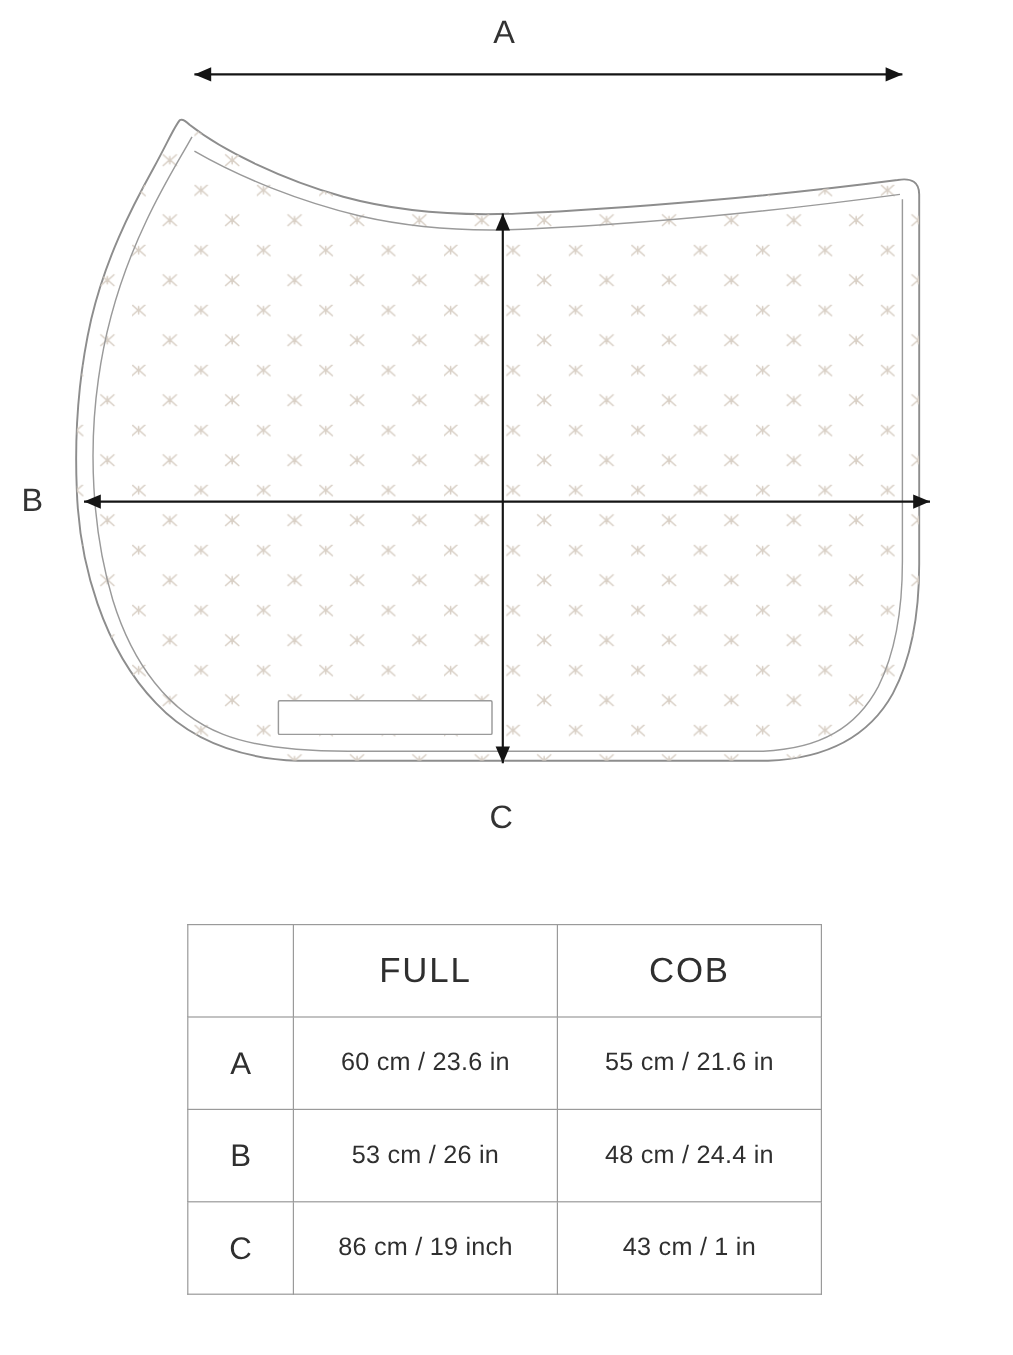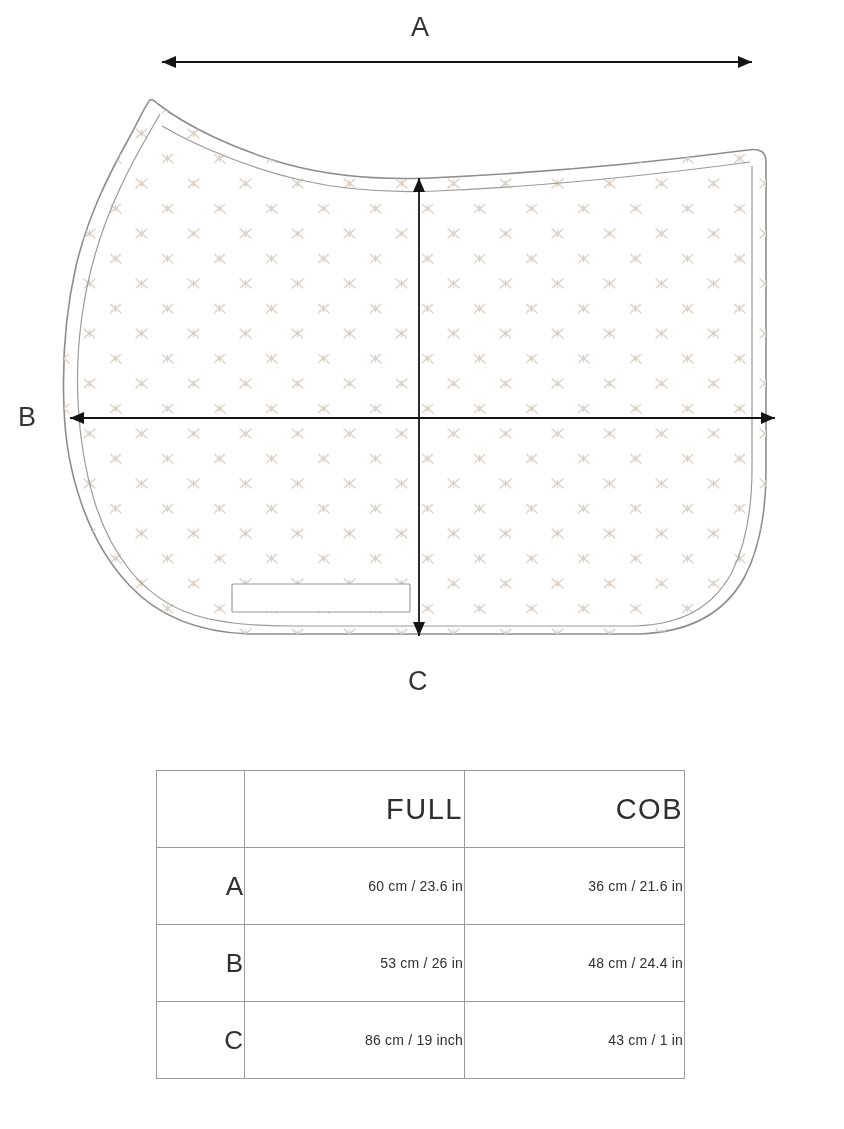--- a/index.html
+++ b/index.html
@@ -49,21 +49,21 @@
     top: 770px;
     width: 529px;
   }
   table.size-table {
     border-collapse: collapse;
     width: 529px;
     table-layout: fixed;
   }
   table.size-table td, table.size-table th {
     border: 1px solid #9a9a9a;
-    text-align: right;
+    text-align: center;
     vertical-align: middle;
     font-weight: 400;
     color: #2f2f2f;
     margin-left: 32px;
   }
   .col-key { width: 88px; }
   .col-val { width: 220px; }
 
   thead td {
     height: 74px;
@@ -73,21 +73,21 @@
   thead td.blank { border-left: 1px solid #9a9a9a; }
 
   tbody td {
     height: 74px;
     font-size: 21px;
   }
   tbody td.key {
     font-size: 26px;
   }
   tbody td.val {
-    font-size: 14px;
+    font-size: 21px;
     letter-spacing: 0.2px;
   }
 </style>
 </head>
 <body>
 
 <div id="diagram-area">
 
   <svg id="diagram-svg" width="844" height="740" viewBox="0 0 844 740">
     <defs>
@@ -193,21 +193,21 @@
       <tr>
         <td class="blank"></td>
         <td>FULL</td>
         <td>COB</td>
       </tr>
     </thead>
     <tbody>
       <tr>
         <td class="key">A</td>
         <td class="val">60 cm / 23.6 in</td>
-        <td class="val">36 cm / 21.6 in</td>
+        <td class="val">55 cm / 21.6 in</td>
       </tr>
       <tr>
         <td class="key">B</td>
         <td class="val">53 cm / 26 in</td>
         <td class="val">48 cm / 24.4 in</td>
       </tr>
       <tr>
         <td class="key">C</td>
         <td class="val">86 cm / 19 inch</td>
         <td class="val">43 cm / 1 in</td>

